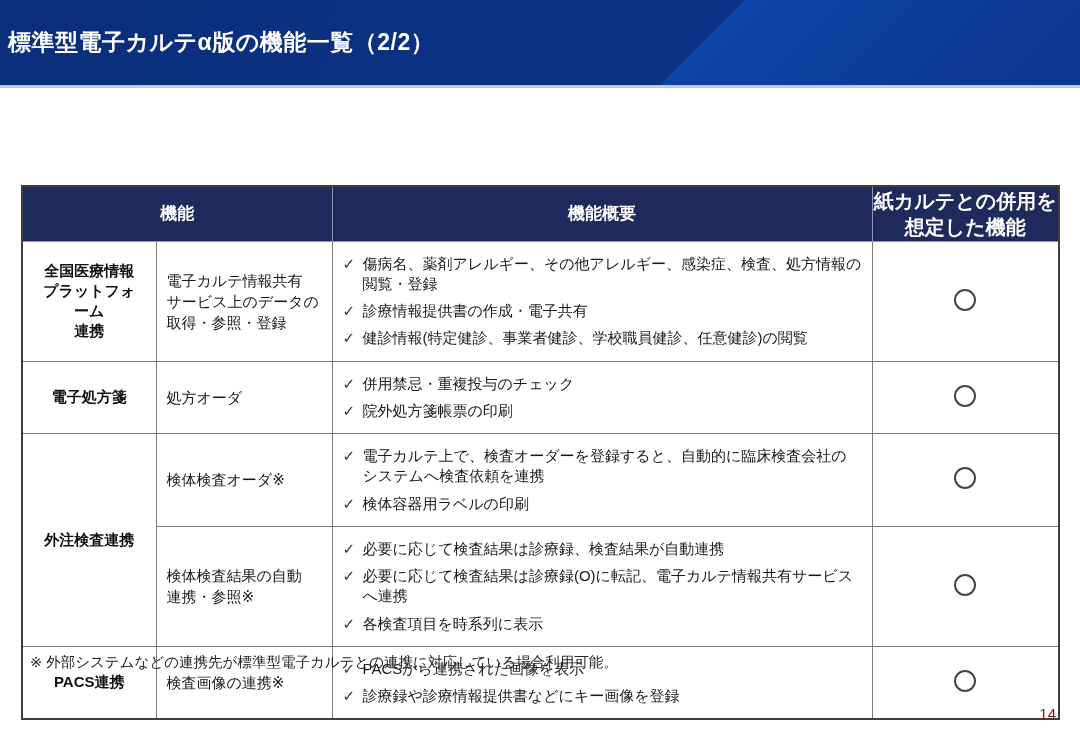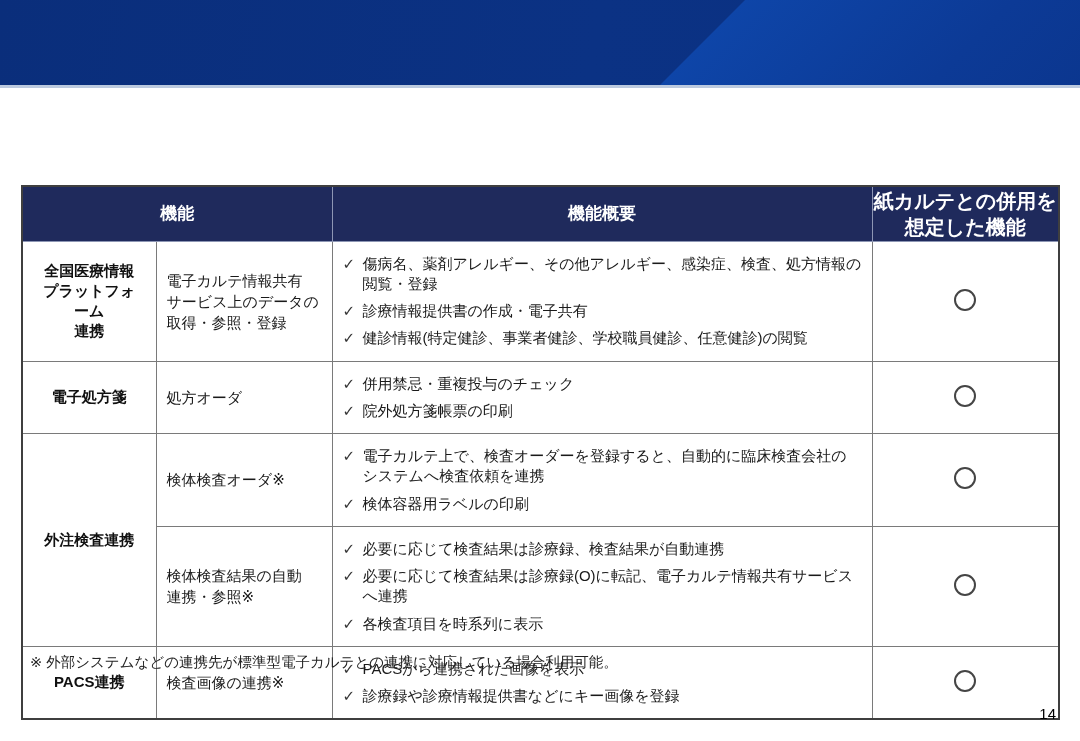--- a/index.html
+++ b/index.html
@@ -121,28 +121,29 @@
   .footnote {
     position: absolute;
     left: 30px; top: 653px;
     font-size: 14.5px;
     color: #222222;
   }
   .page-number {
     position: absolute;
     right: 24px; top: 705px;
     font-size: 15px;
-    color: #000000;
+    color: #7f1d1d;
   }
 </style>
 </head>
 <body>
 
 <div class="banner">
   <div class="banner-band-bright"></div>
+  <div class="banner-title">標準型電子カルテα版の機能一覧（2/2）</div>
 </div>
 
 <div class="tbl-wrap">
   <table class="features">
     <colgroup>
       <col class="c1">
         <col class="c2">
         <col class="c3">
         <col class="c4">
     </colgroup>

